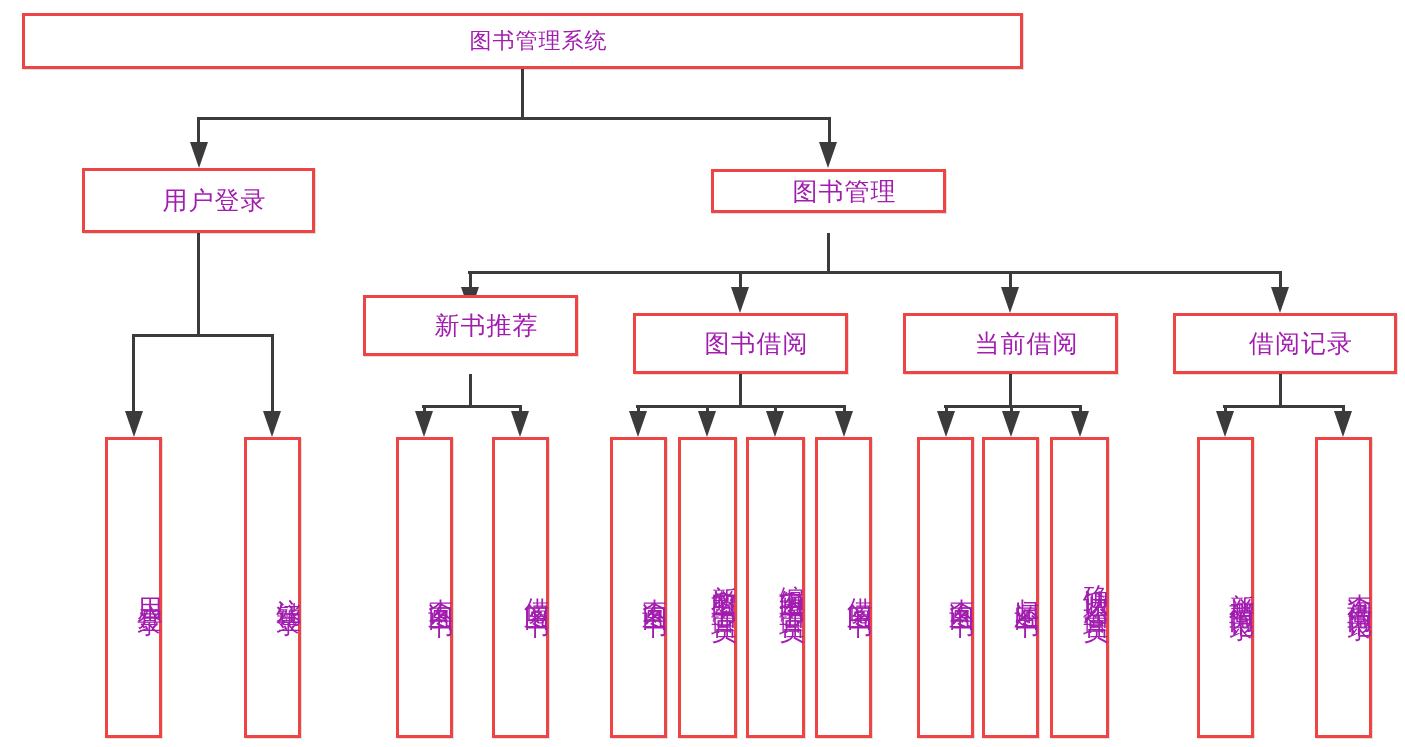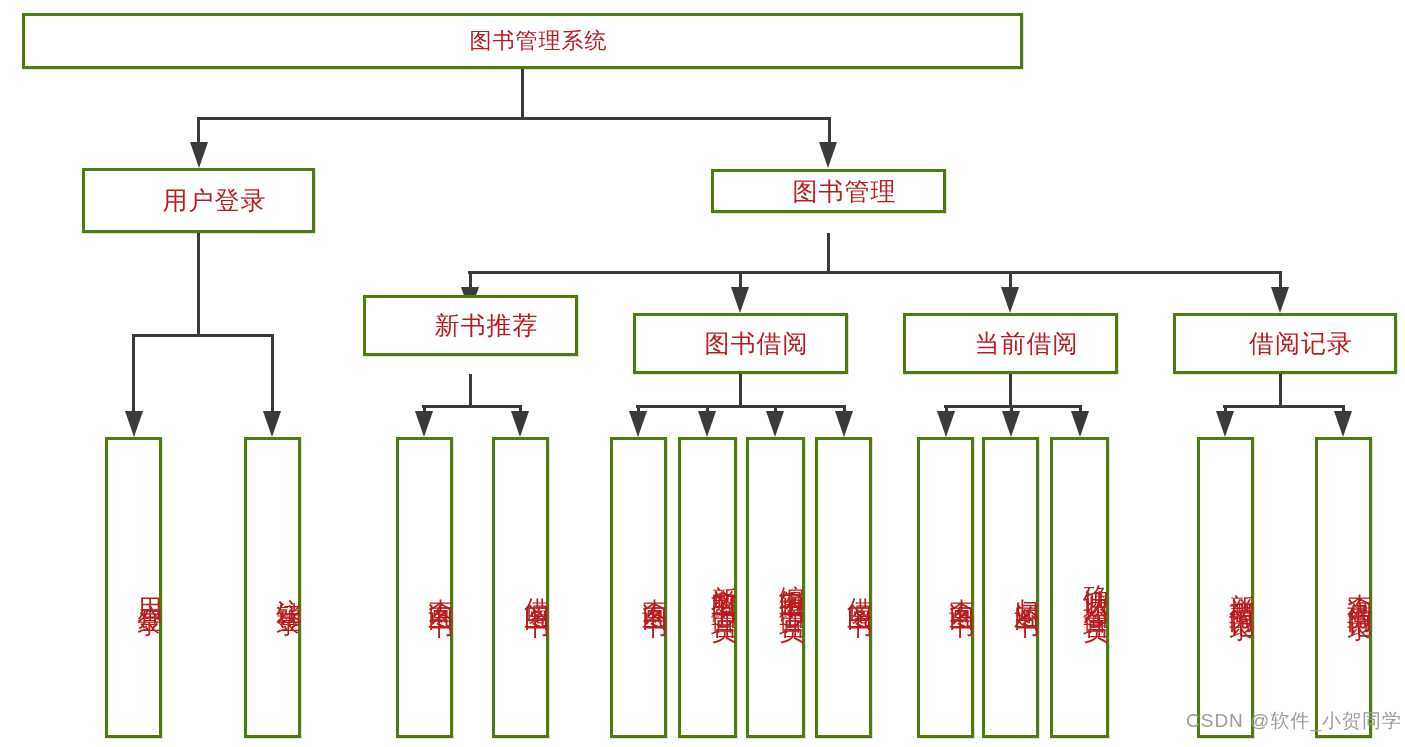--- a/index.html
+++ b/index.html
@@ -6,26 +6,26 @@
   .stage{
     position:relative;
     width:1405px;height:747px;
     background:#ffffff;
     font-family:"Liberation Sans", sans-serif;
     overflow:hidden;
   }
   .box{
     position:absolute;
     background:#ffffff;
-    border:3px solid #4d7c0f;
+    border:3px solid #ef4444;
     box-sizing:border-box;
     display:flex;
     align-items:center;
     justify-content:center;
-    color:#b91c1c;
+    color:#a21caf;
     box-shadow:1px 1px 0 rgba(0,0,0,0.12);
     padding-left:32px;
   }
   .hlabel{font-size:25px;letter-spacing:1px;white-space:nowrap;}
   .root-label{font-size:22px;letter-spacing:1px;}
   .leaf{
     writing-mode:vertical-rl;
     font-size:25px;
     letter-spacing:5px;
     line-height:1.1;
@@ -199,15 +199,14 @@
   </div>
 
   <div class="box leaf" style="left:1197px;top:437px;width:57px;height:301px;">
     <span>新增借阅记录</span>
   </div>
 
   <div class="box leaf" style="left:1315px;top:437px;width:57px;height:301px;">
     <span>查询借阅记录</span>
   </div>
 
-  <div class="watermark">CSDN @软件_小贺同学</div>
 
 </div>
 
 </body></html>

